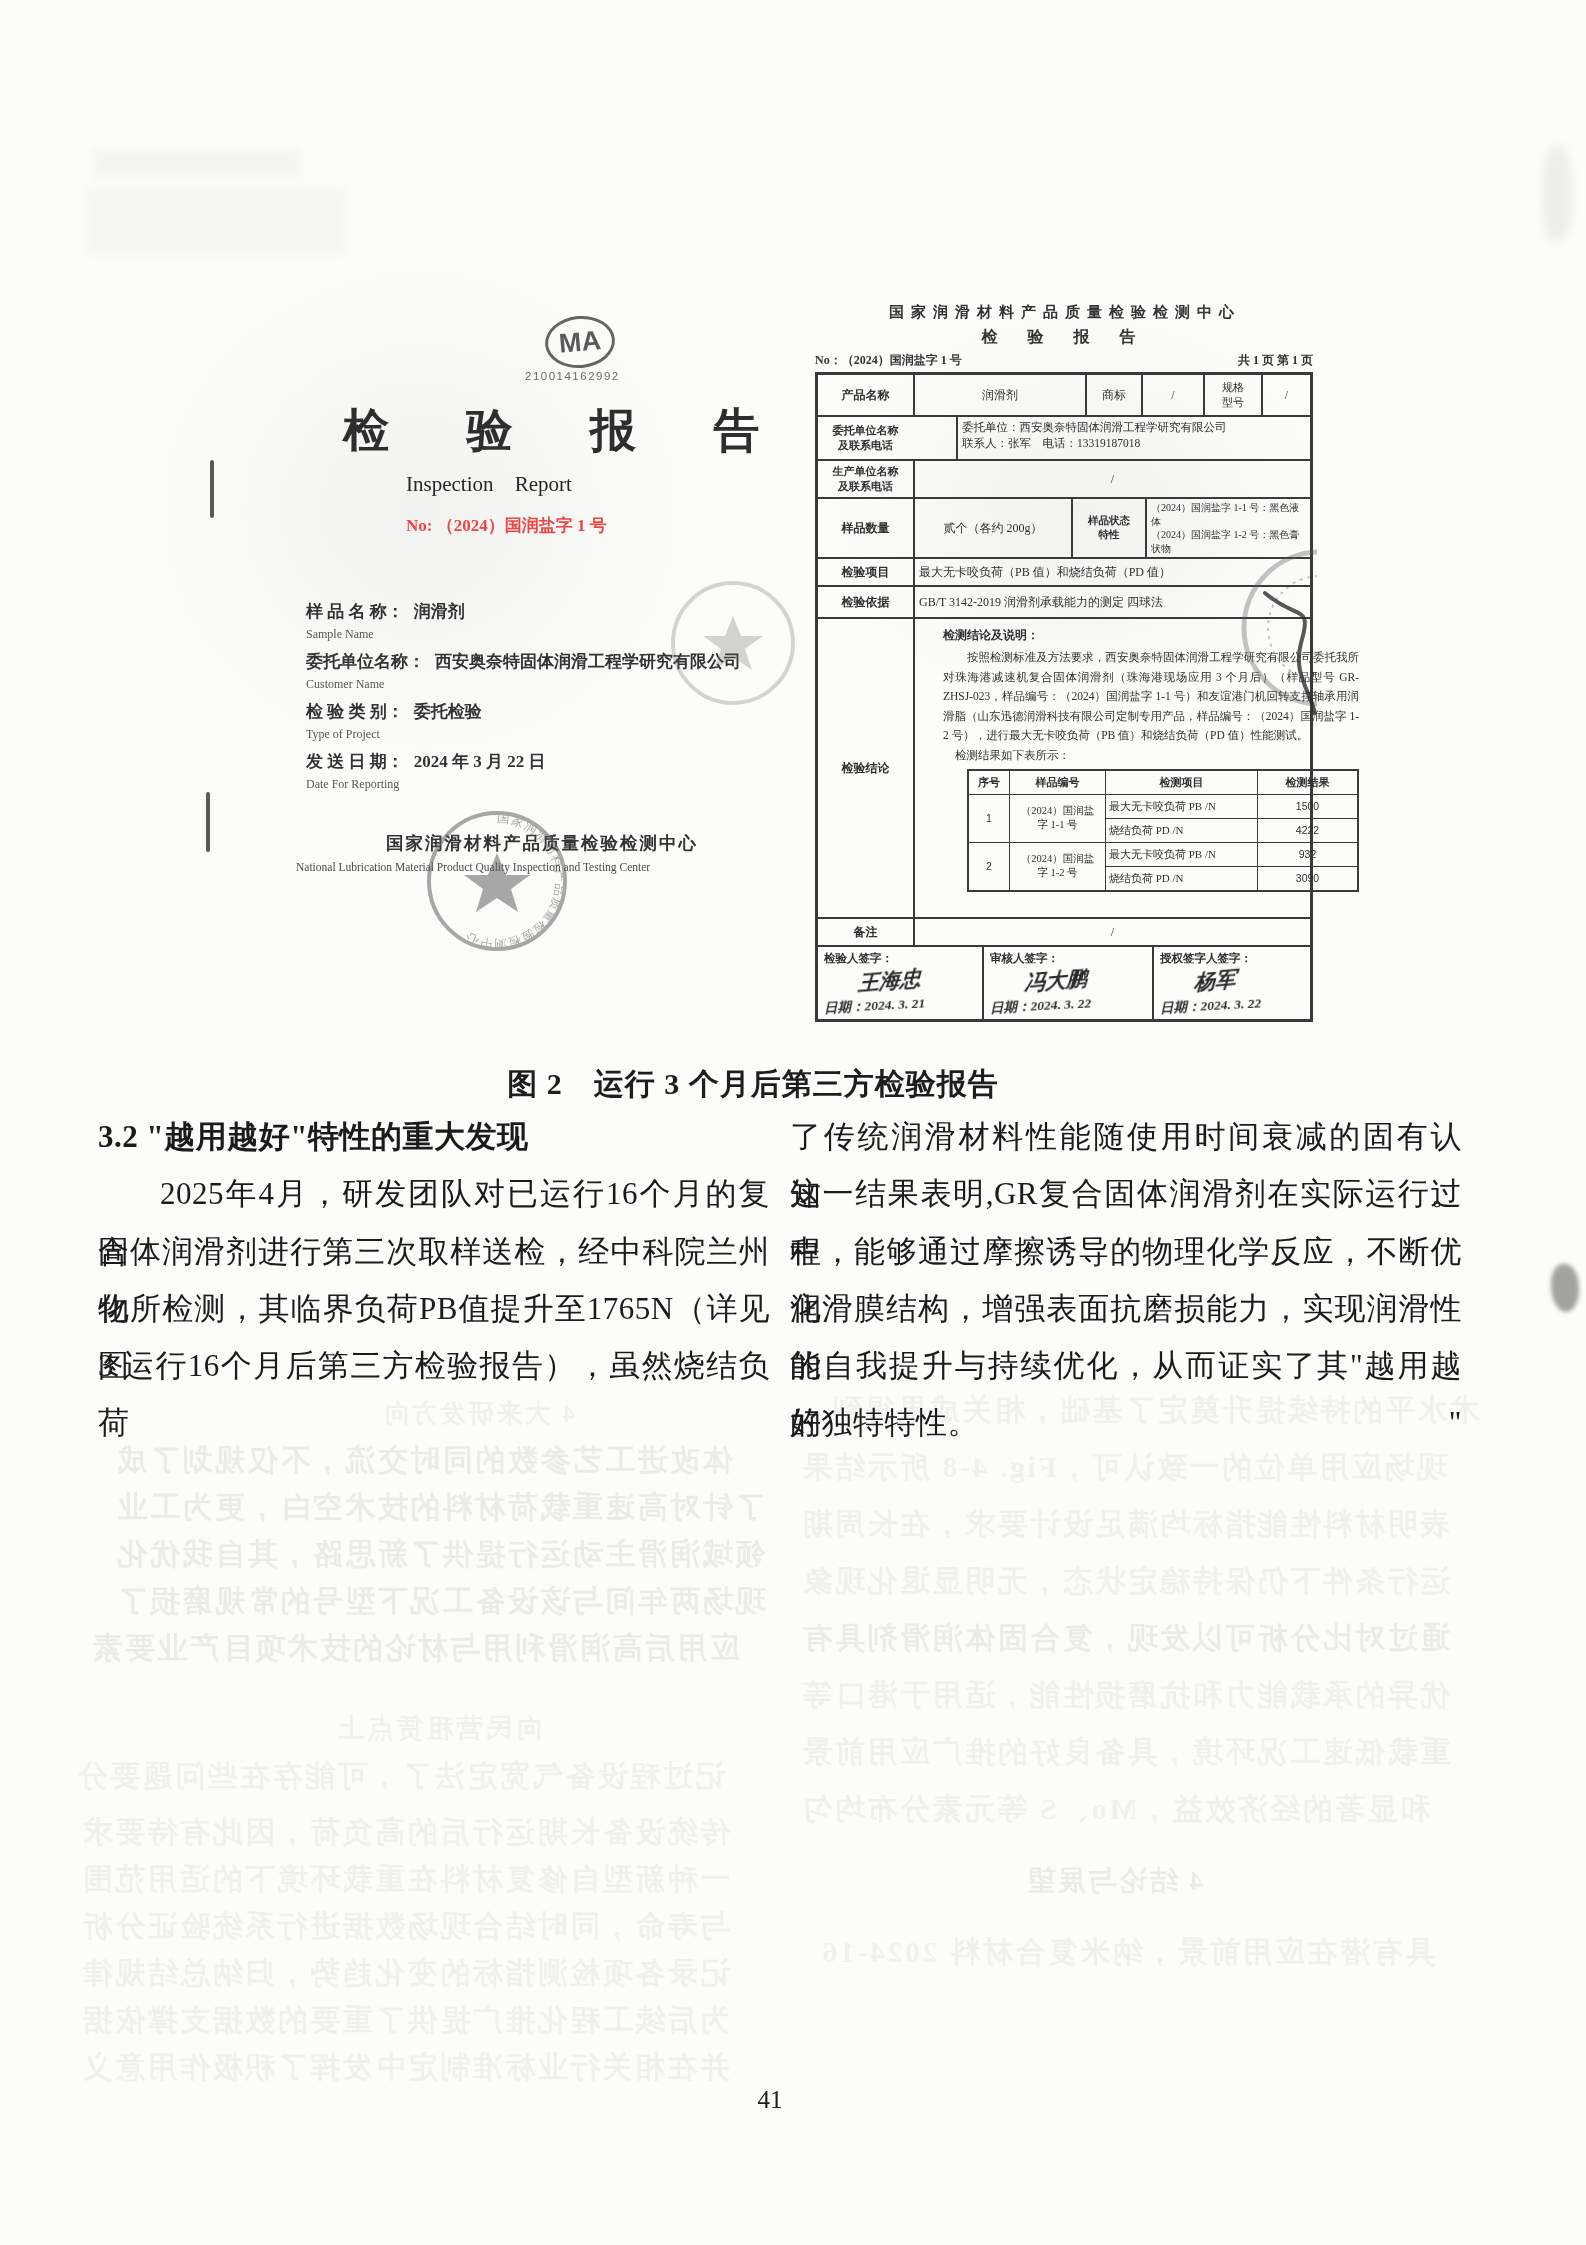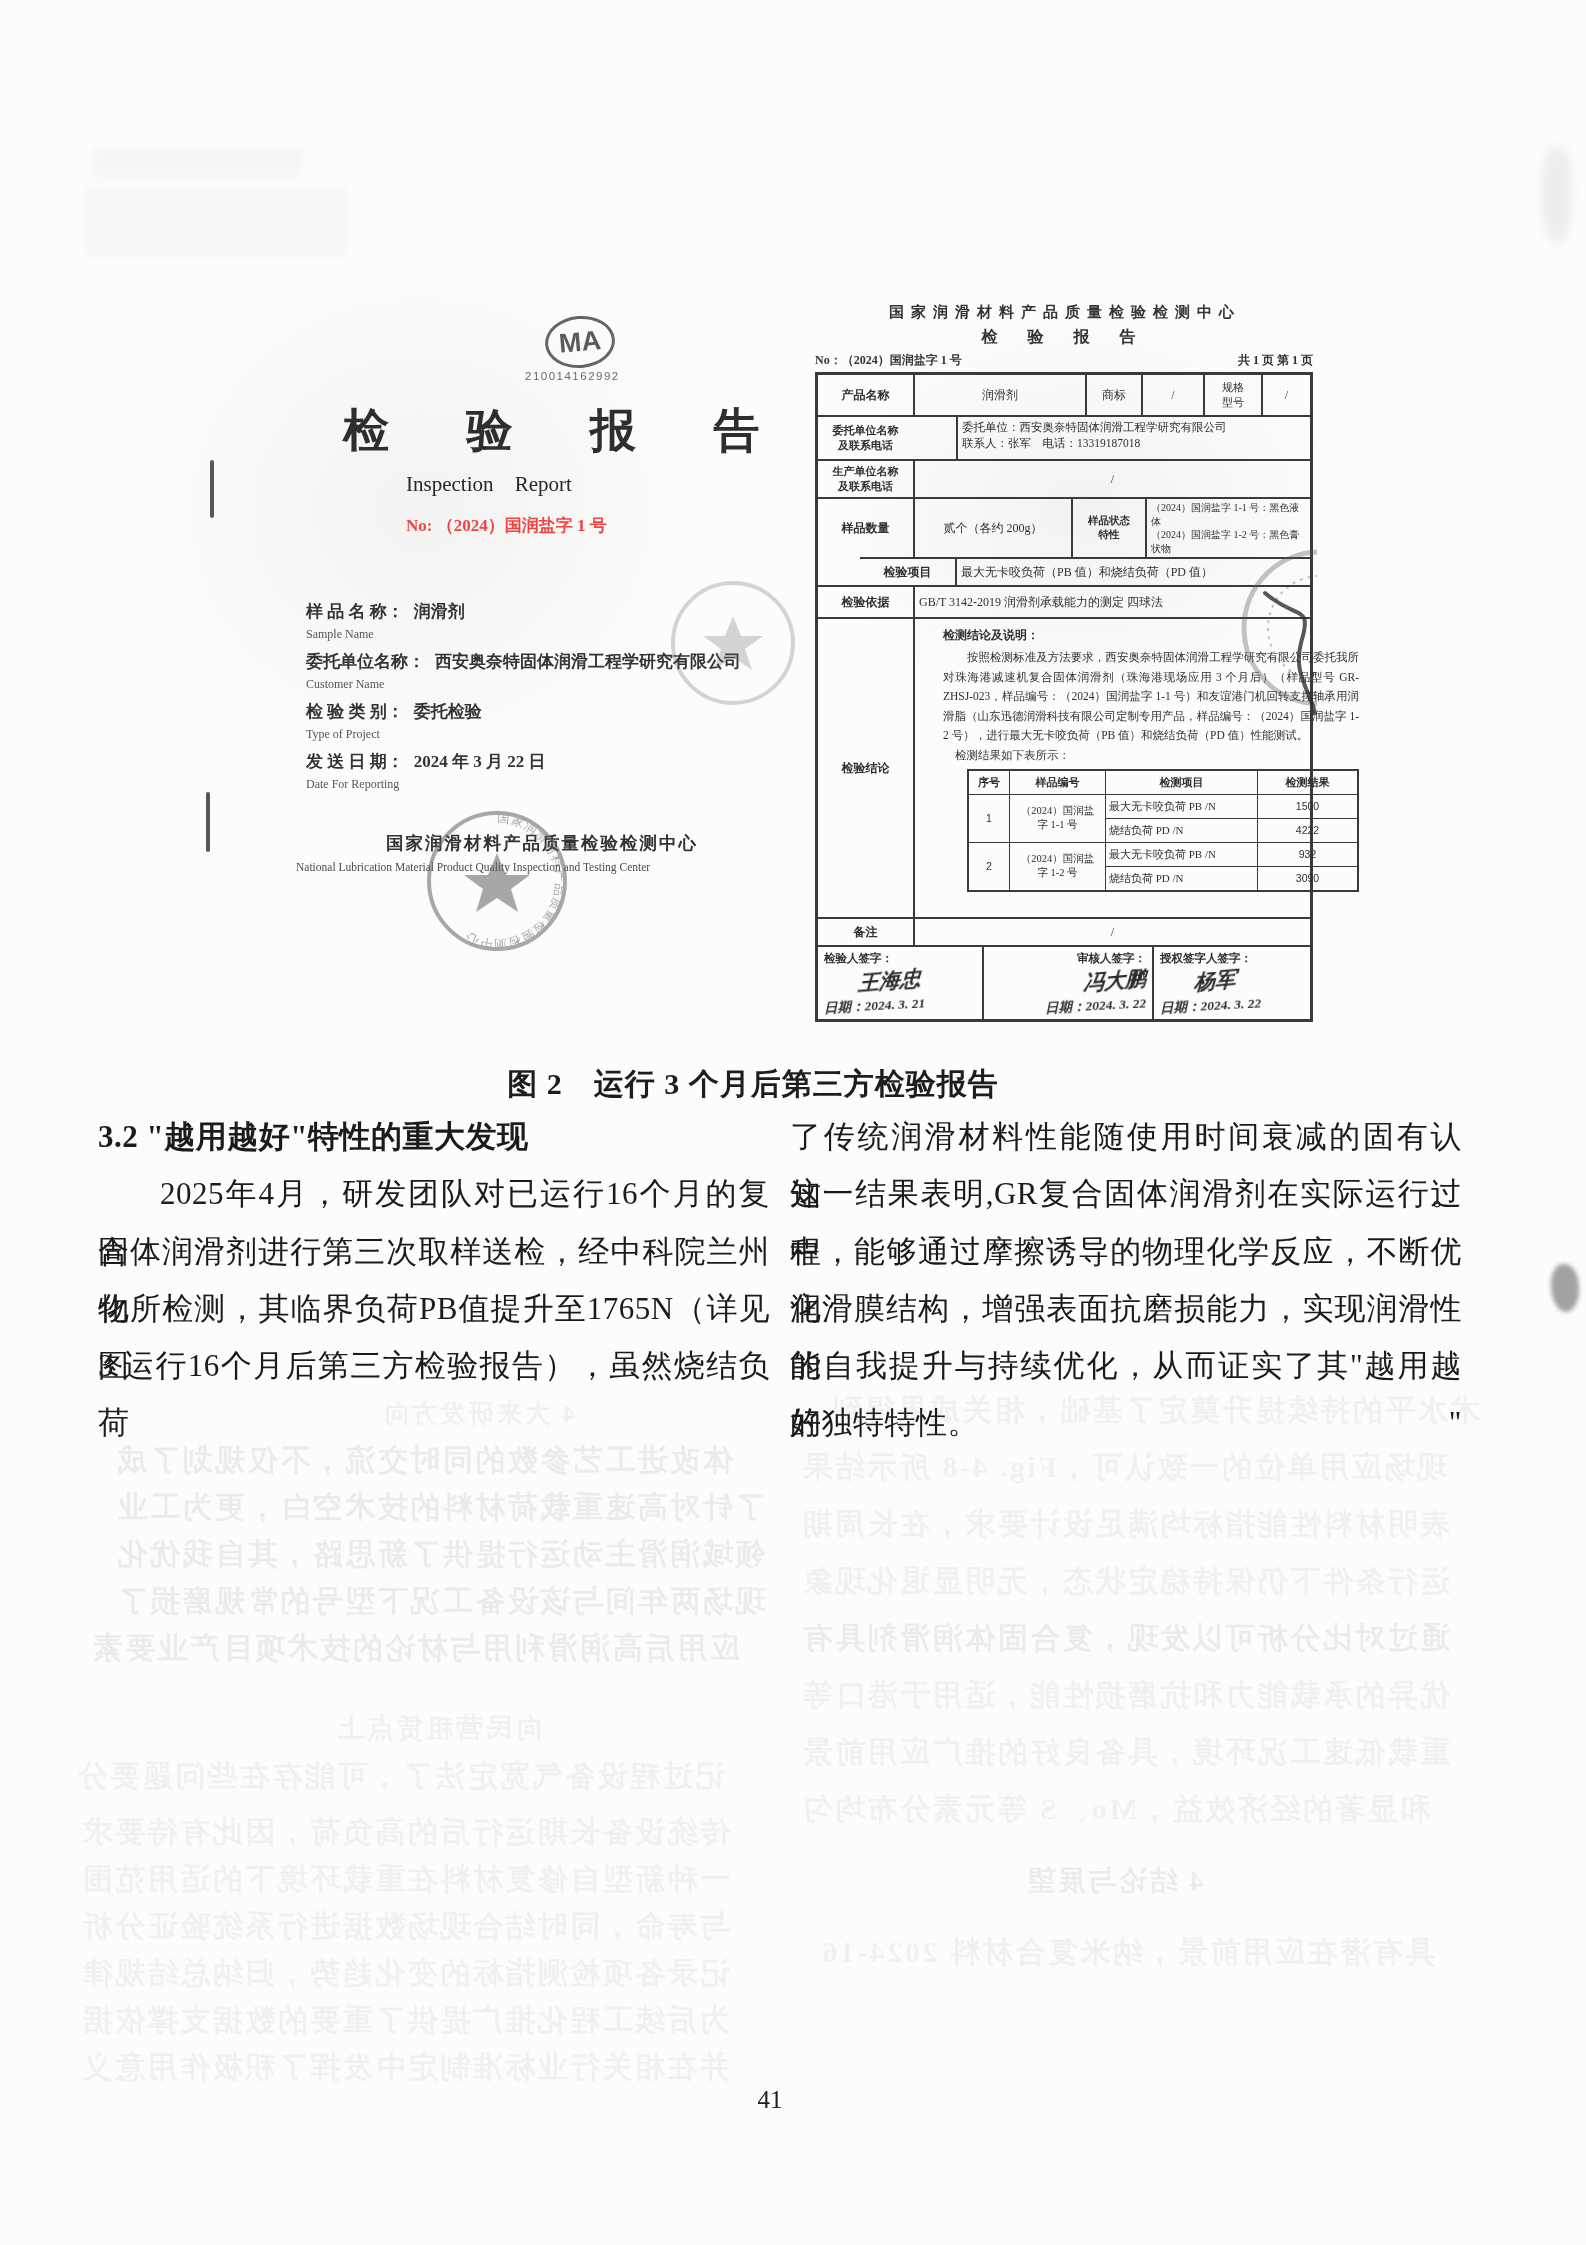--- a/index.html
+++ b/index.html
@@ -213,21 +213,21 @@
         <div class="td lab nb">样品数量</div>
         <div class="td" style="width:158px;">贰个（各约 200g）</div>
         <div class="td pre" style="width:74px;font-size:10.5px;font-weight:600;">样品状态
 特性</div>
         <div class="td fill stack leftal">
           <div class="l10">（2024）国润盐字 1-1 号：黑色液体</div>
           <div class="l10">（2024）国润盐字 1-2 号：黑色膏状物</div>
         </div>
       </div>
 
-      <div class="tr" style="min-height:26px;margin-left:42px;">
+      <div class="tr" style="min-height:26px;">
         <div class="td lab nb">检验项目</div>
         <div class="td fill leftal">最大无卡咬负荷（PB 值）和烧结负荷（PD 值）</div>
       </div>
 
       <div class="tr" style="min-height:30px;">
         <div class="td lab nb">检验依据</div>
         <div class="td fill leftal">GB/T 3142-2019 润滑剂承载能力的测定 四球法</div>
       </div>
 
       <div class="tr" style="min-height:298px;">
@@ -265,21 +265,21 @@
         <div class="td lab nb">备注</div>
         <div class="td fill">/</div>
       </div>
 
       <div class="tr" style="min-height:66px;">
         <div class="sig nb" style="width:164px;">
           <div class="sig-label">检验人签字：</div>
           <div class="sig-name">王海忠</div>
           <div class="sig-date"><span class="hand">日期：2024. 3. 21</span></div>
         </div>
-        <div class="sig" style="width:170px;text-align:right;">
+        <div class="sig" style="width:170px;">
           <div class="sig-label">审核人签字：</div>
           <div class="sig-name">冯大鹏</div>
           <div class="sig-date"><span class="hand">日期：2024. 3. 22</span></div>
         </div>
         <div class="sig fill">
           <div class="sig-label">授权签字人签字：</div>
           <div class="sig-name">杨军</div>
           <div class="sig-date"><span class="hand">日期：2024. 3. 22</span></div>
         </div>
       </div>

